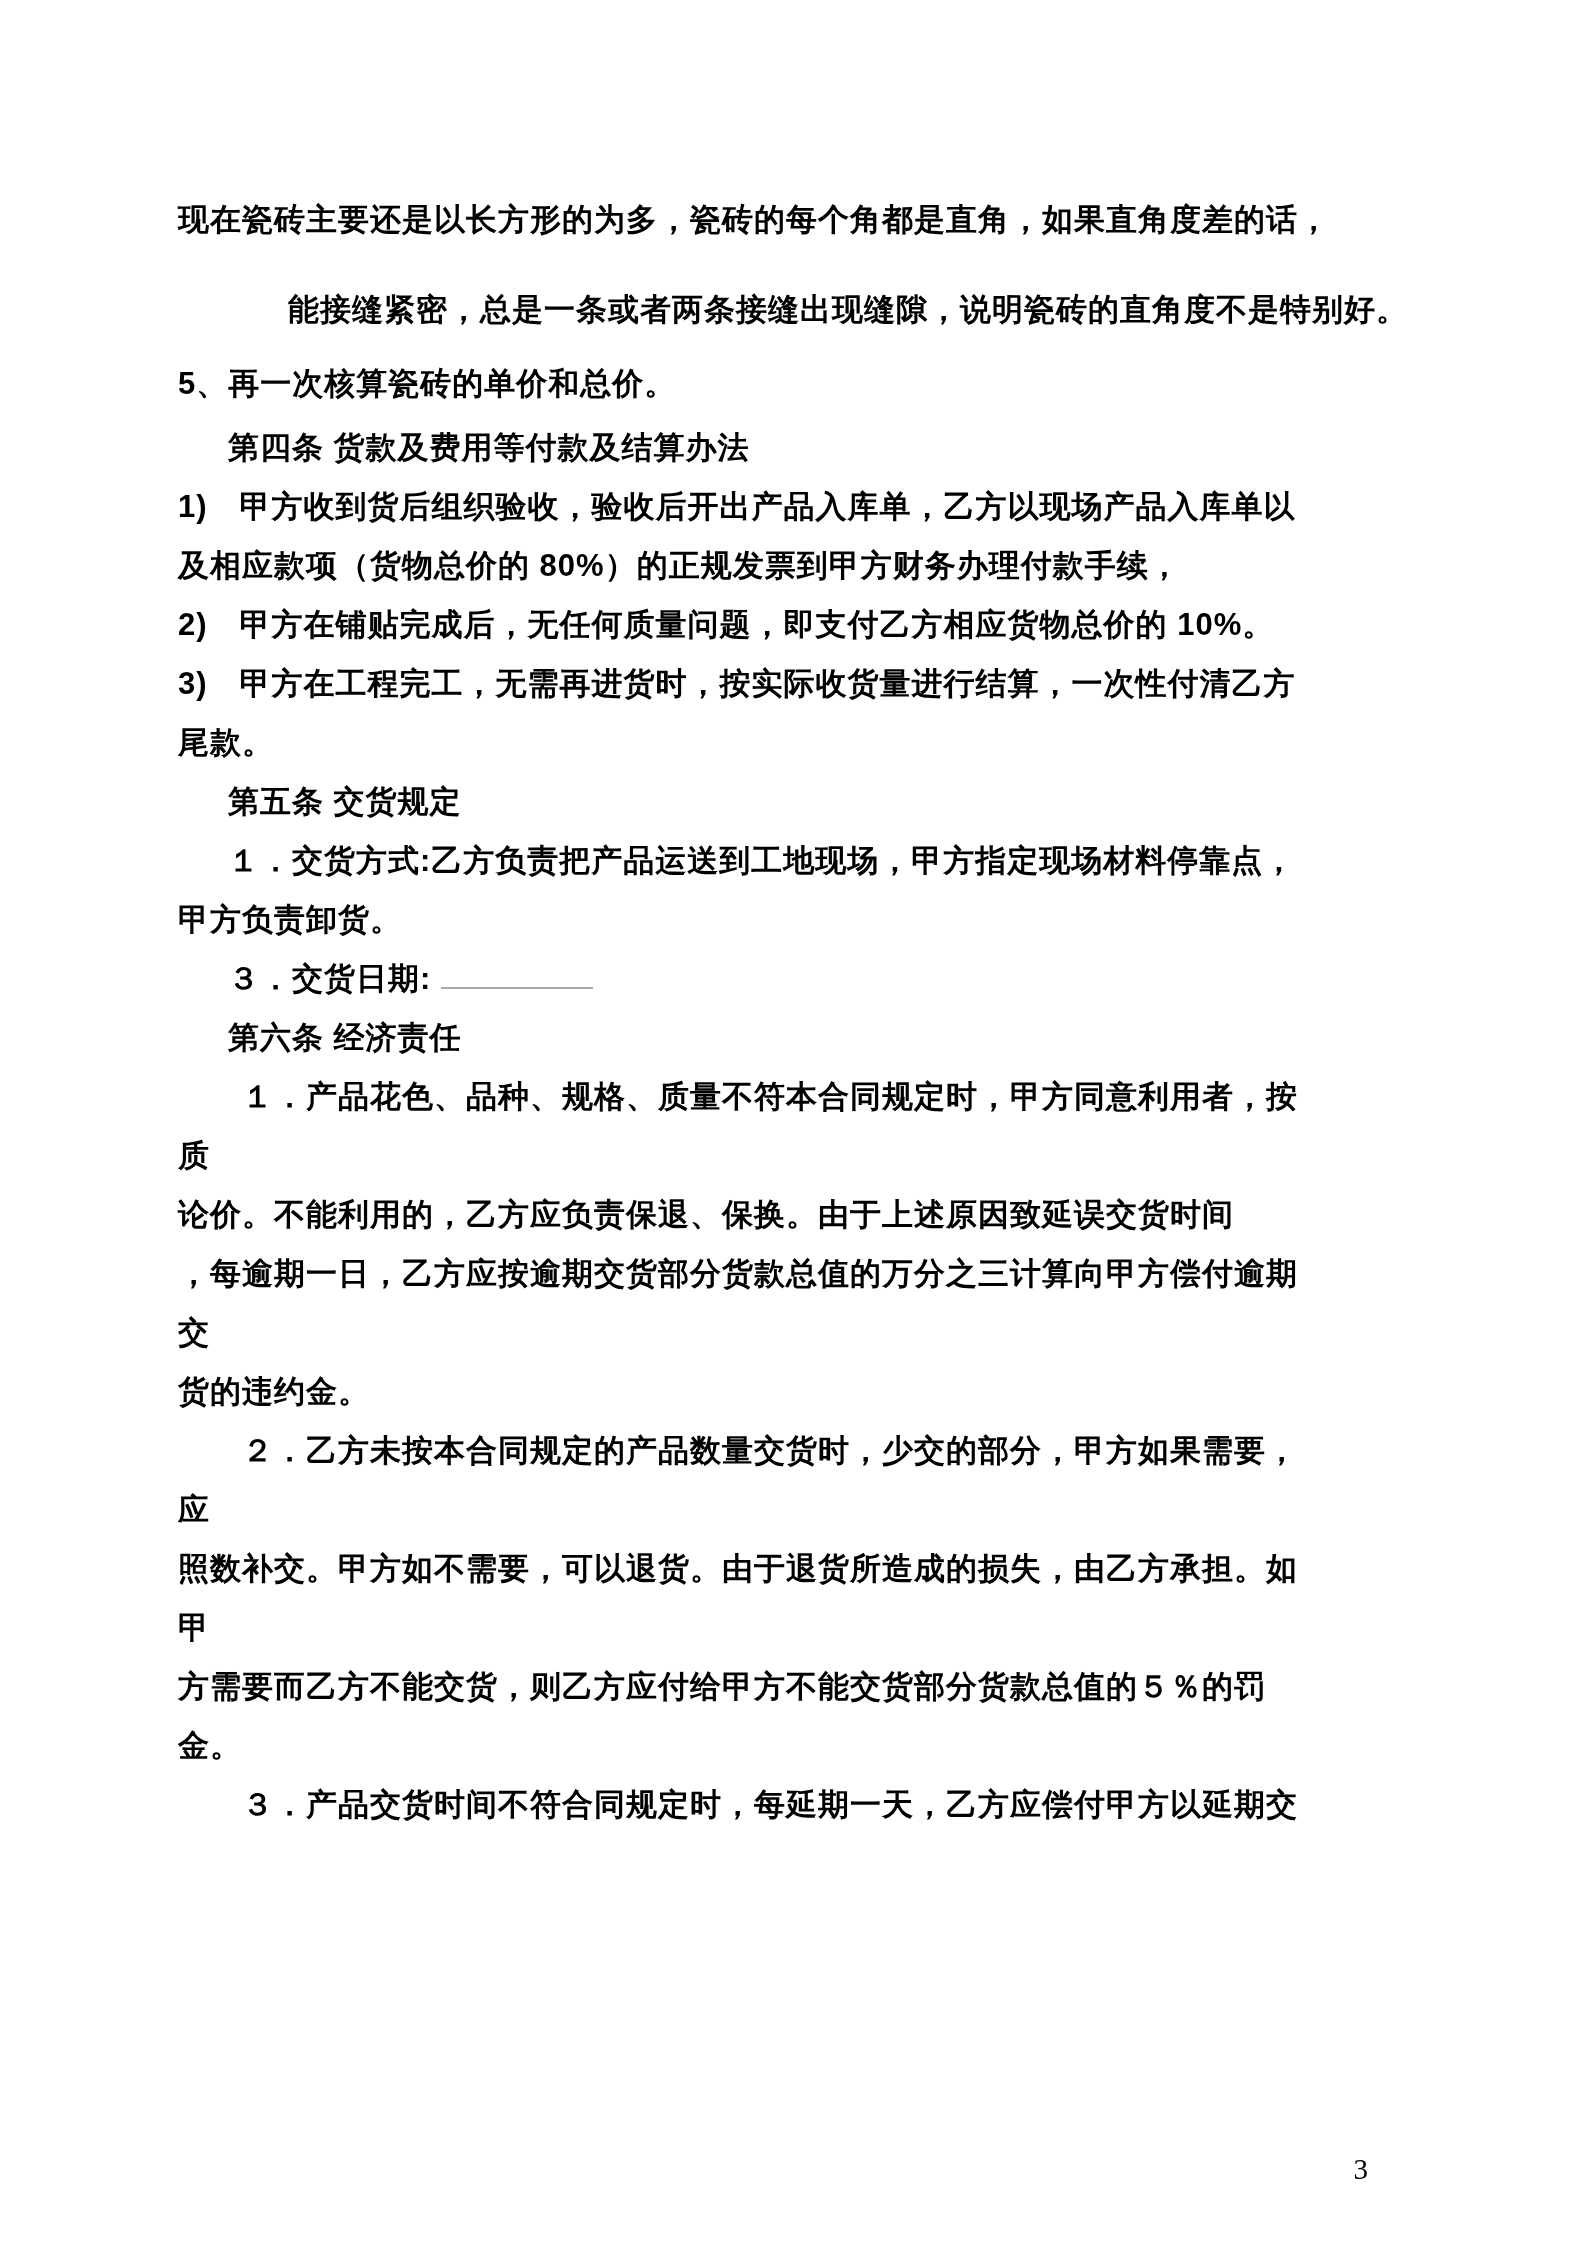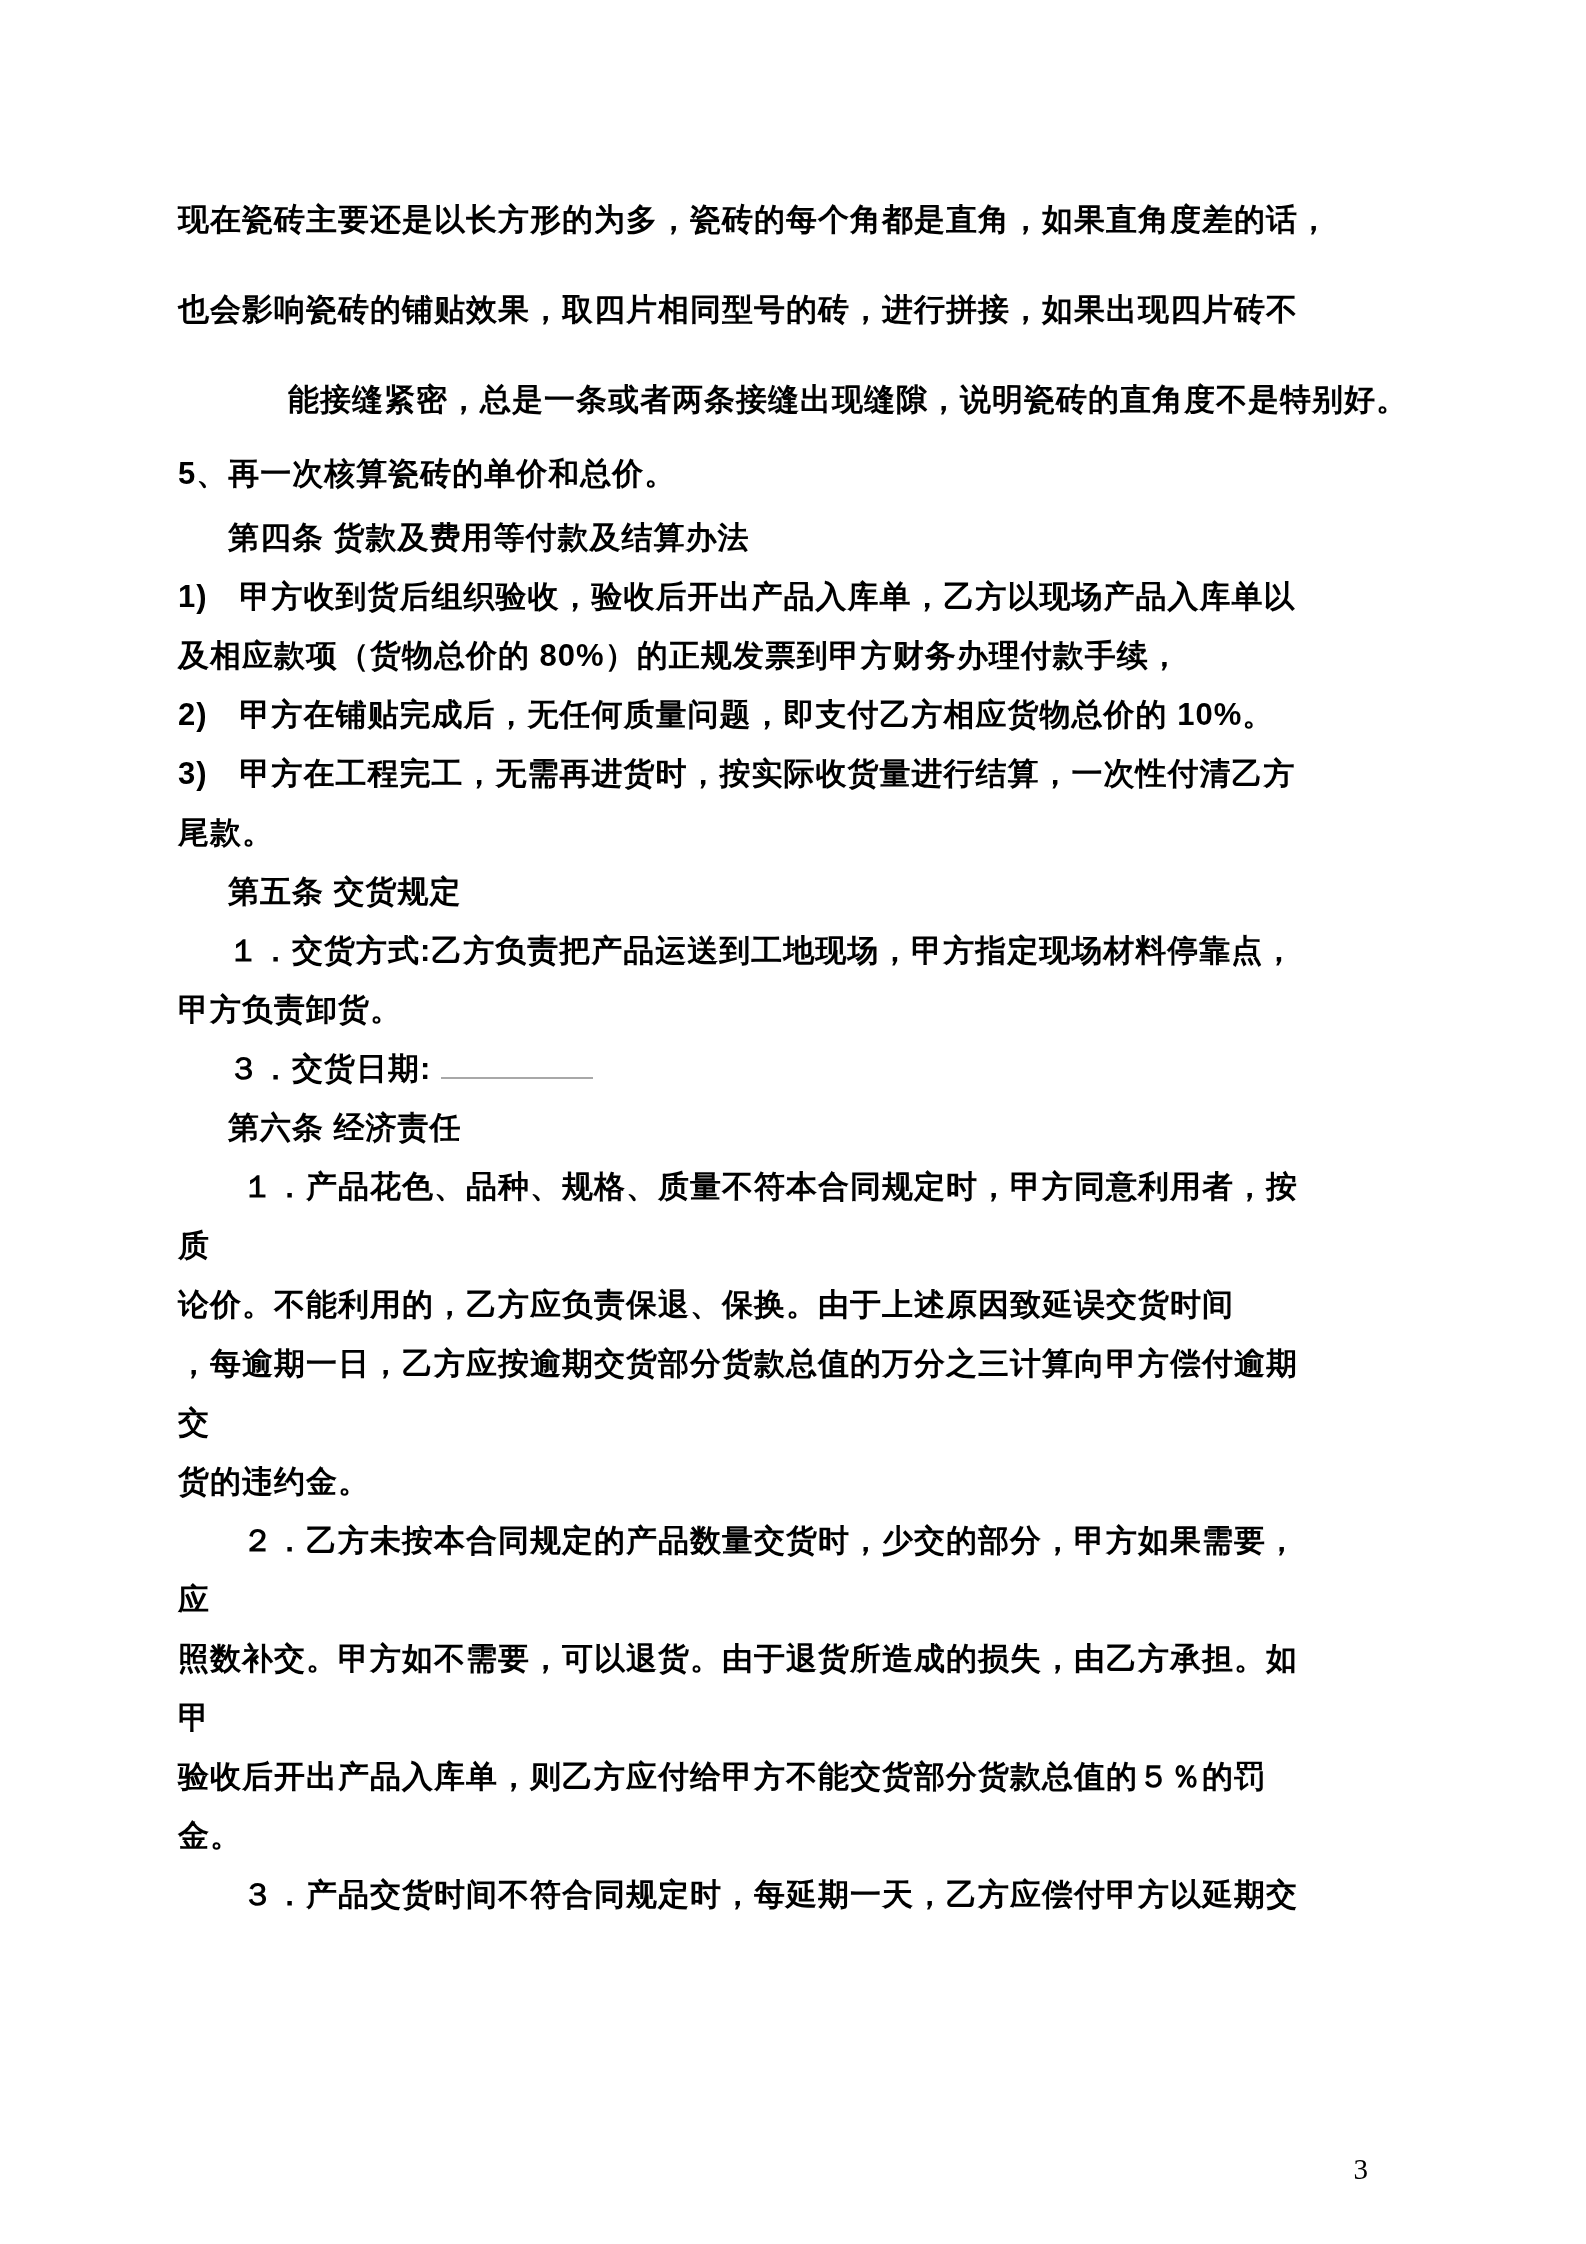--- a/index.html
+++ b/index.html
@@ -49,21 +49,20 @@
     font-weight: 400;
     font-family: "Liberation Serif", "DejaVu Serif", serif;
   }
 </style>
 </head>
 <body>
 
 <div class="page">
 
   <p class="line gap-lg">现在瓷砖主要还是以长方形的为多，瓷砖的每个角都是直角，如果直角度差的话，</p>
-  <p class="line gap-lg">也会影响瓷砖的铺贴效果，取四片相同型号的砖，进行拼接，如果出现四片砖不</p>
   <p class="line gap-md">能接缝紧密，总是一条或者两条接缝出现缝隙，说明瓷砖的直角度不是特别好。</p>
   <p class="line gap-sm">5、再一次核算瓷砖的单价和总价。</p>
 
   <p class="line ind-1 heading">第四条 货款及费用等付款及结算办法</p>
 
   <p class="line">1)　甲方收到货后组织验收，验收后开出产品入库单，乙方以现场产品入库单以</p>
   <p class="line">及相应款项（货物总价的 80%）的正规发票到甲方财务办理付款手续，</p>
   <p class="line">2)　甲方在铺贴完成后，无任何质量问题，即支付乙方相应货物总价的 10%。</p>
   <p class="line">3)　甲方在工程完工，无需再进货时，按实际收货量进行结算，一次性付清乙方</p>
   <p class="line">尾款。</p>
@@ -80,19 +79,19 @@
   <p class="line ind-2">１．产品花色、品种、规格、质量不符本合同规定时，甲方同意利用者，按</p>
   <p class="line">质</p>
   <p class="line">论价。不能利用的，乙方应负责保退、保换。由于上述原因致延误交货时间</p>
   <p class="line">，每逾期一日，乙方应按逾期交货部分货款总值的万分之三计算向甲方偿付逾期</p>
   <p class="line">交</p>
   <p class="line">货的违约金。</p>
   <p class="line ind-2">２．乙方未按本合同规定的产品数量交货时，少交的部分，甲方如果需要，</p>
   <p class="line">应</p>
   <p class="line">照数补交。甲方如不需要，可以退货。由于退货所造成的损失，由乙方承担。如</p>
   <p class="line">甲</p>
-  <p class="line">验收后开出产品入库单，则乙方应付给甲方不能交货部分货款总值的５％的罚</p>
+  <p class="line">方需要而乙方不能交货，则乙方应付给甲方不能交货部分货款总值的５％的罚</p>
   <p class="line">金。</p>
   <p class="line ind-2 gap-top">３．产品交货时间不符合同规定时，每延期一天，乙方应偿付甲方以延期交</p>
 
   <div class="page-number">3</div>
 
 </div>
 
 </body></html>

